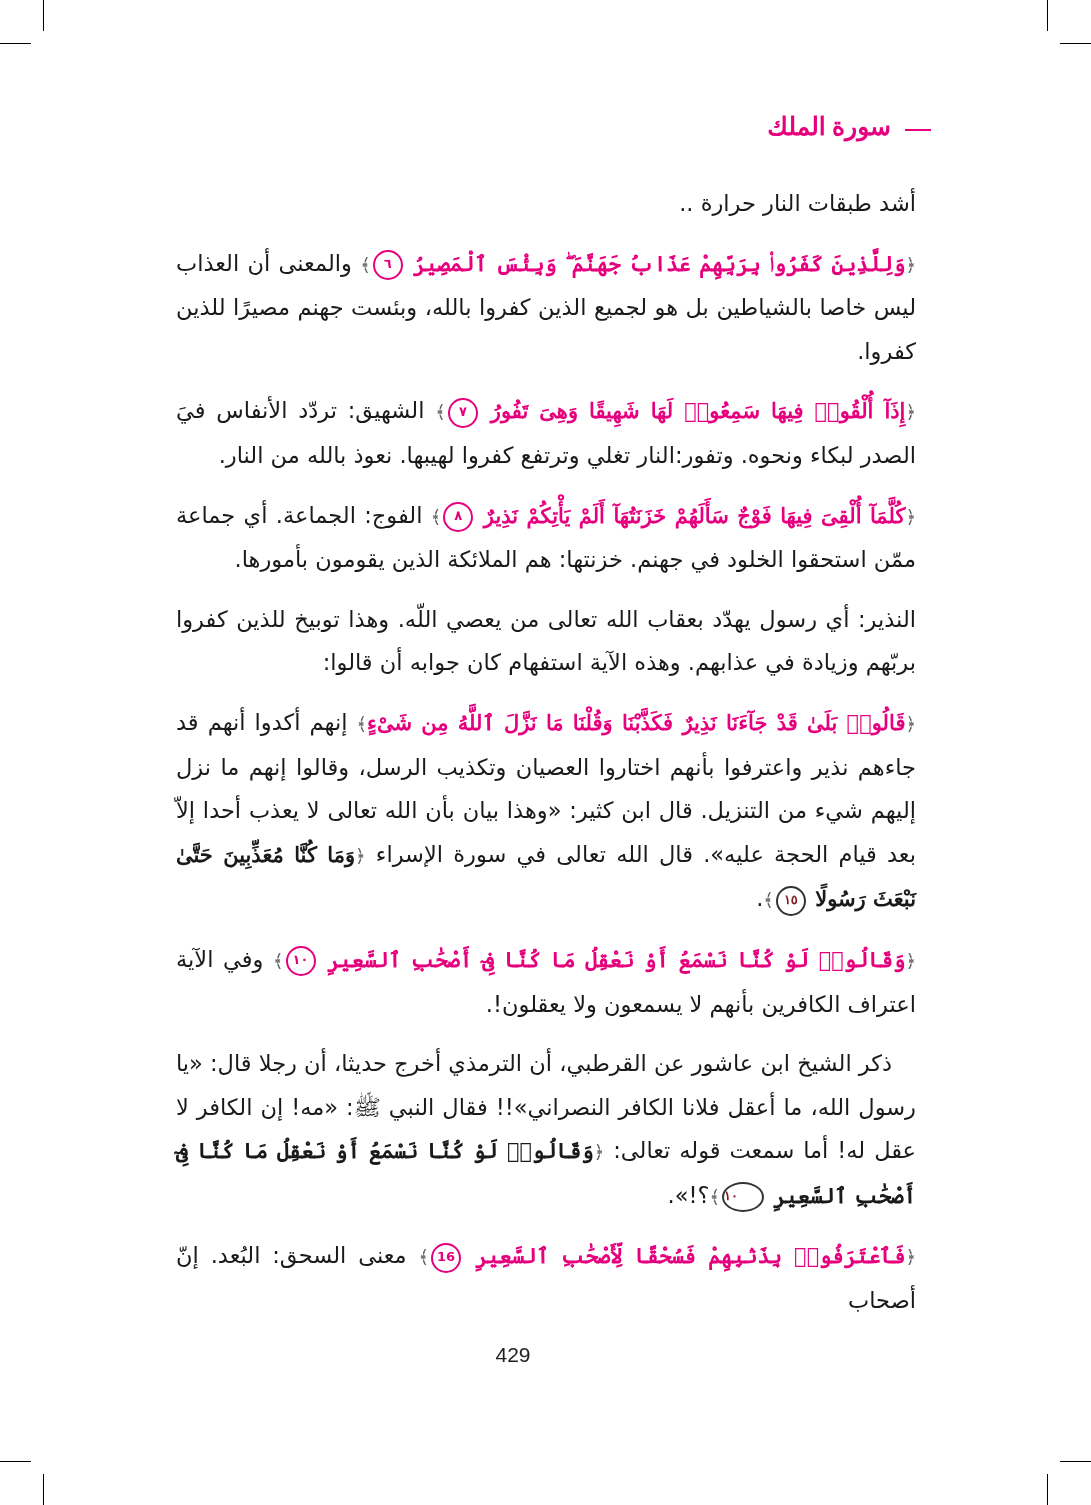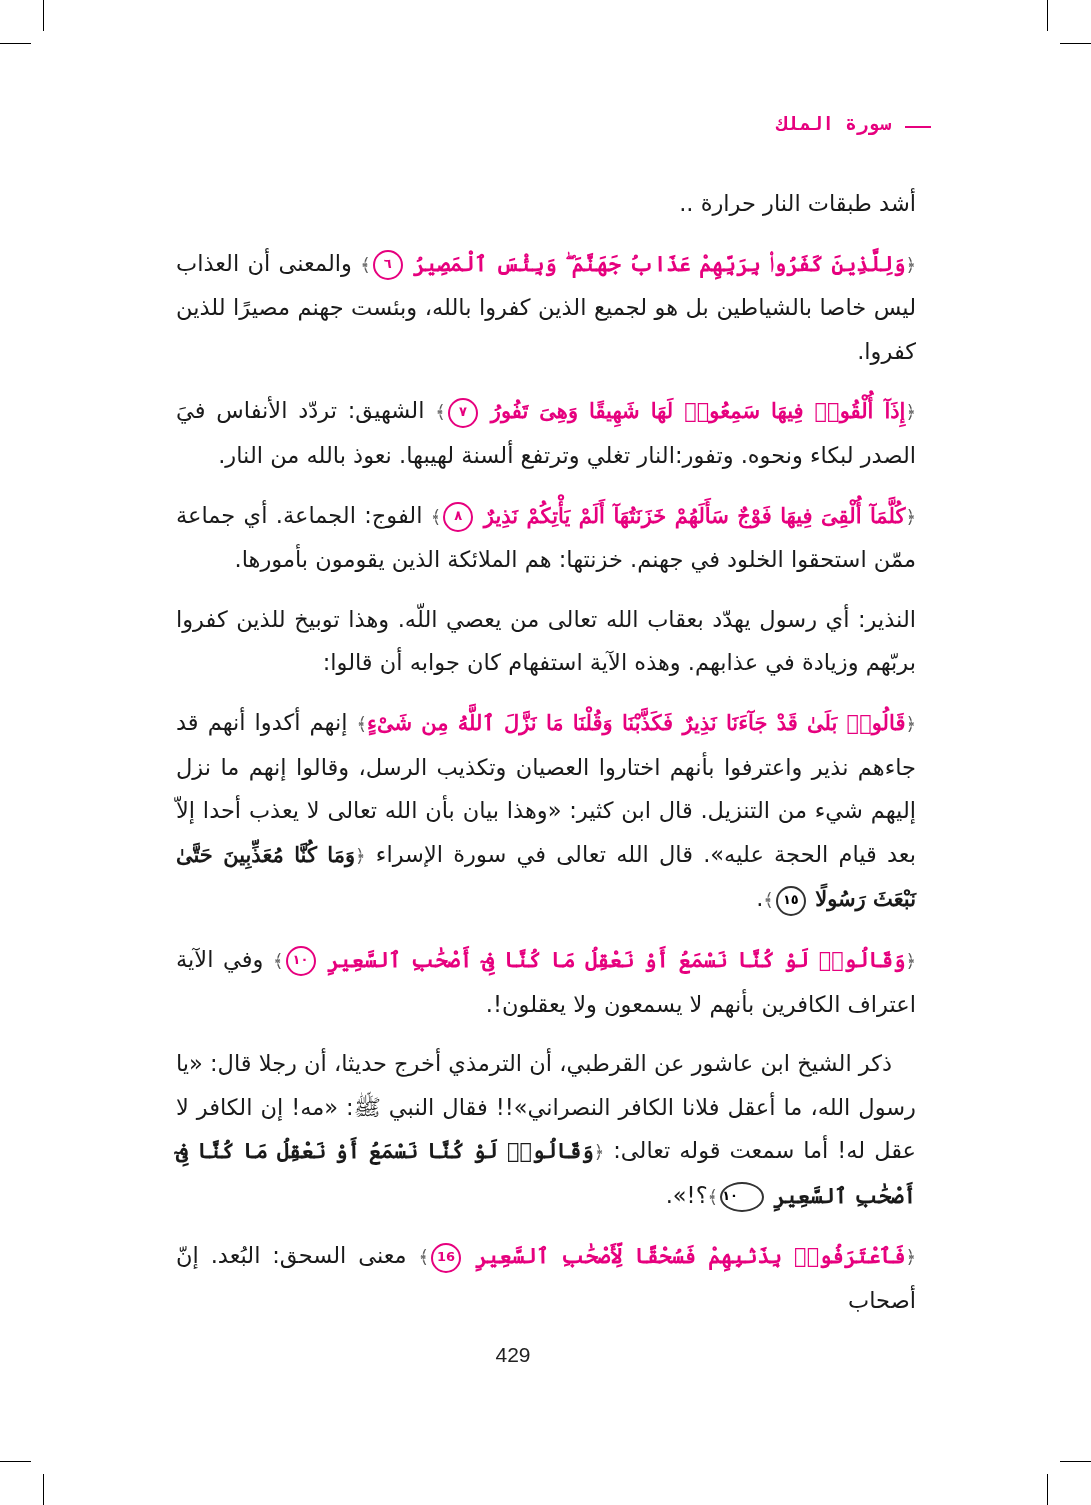--- a/index.html
+++ b/index.html
@@ -11,22 +11,22 @@
       font-family: "DejaVu Sans", sans-serif;
       color: #1a1a1a;
     }
     .crop { position: absolute; background: #000; }
     .header {
       position: absolute; top: 112px; right: 160px;
       display: flex; align-items: center; gap: 14px;
       direction: rtl;
     }
     .header .title {
-      color: #e6007e; font-size: 19px; font-weight: bold;
-      font-family: Liberation Mono, monospace;
+      color: #e6007e; font-size: 25px; font-weight: bold;
+      font-family: Liberation Serif, serif;
     }
     .header .rule { width: 26px; height: 2px; background: #e6007e; margin-top: 6px; }
     .content {
       position: absolute; top: 166px; left: 160px; width: 772px;
       direction: rtl; text-align: justify;
       font-size: 22.5px; line-height: 43.6px;
       font-family: "DejaVu Sans", sans-serif;
     }
     .content p { margin: 16px; }
     .content p.indent { text-indent: 24px; }
@@ -37,21 +37,21 @@
       font-size: 21px;
     }
     .bracket { color: #555; font-size: 18px; font-weight: normal; }
     .ayah-num {
       display: inline-block; min-width: 26px; height: 26px; line-height: 24px;
       border: 2px solid #e6007e; border-radius: 50%;
       color: #e6007e; font-size: 13px; text-align: center;
       vertical-align: middle; margin: 0 2px; font-family: "DejaVu Sans", sans-serif;
       font-weight: bold;
     }
-    .ayah-num.dark { border-color: #333; color: #000000; }
+    .ayah-num.dark { border-color: #333; color: #7f1d1d; font-family: Liberation Serif, serif; }
     .verse.dark { color: #1a1a1a; }
     .page-num {
       position: absolute; top: 1343px; left: 0; width: 1026px; text-align: center;
       font-family: "Liberation Sans", sans-serif; font-size: 21px; color: #222;
     }
   </style>
 </head>
 <body>
 
 <div class="crop" style="left:43px;top:0;width:1px;height:31px;"></div>
@@ -64,21 +64,21 @@
 <div class="crop" style="left:1047px;top:1474px;width:1px;height:31px;"></div>
 
 <div class="header">
   <span class="rule"></span>
   <span class="title">سورة الملك</span>
 </div>
 
 <div class="content" id="content">
     <p><span>أشد طبقات النار حرارة ..</span></p>
     <p><span class="verse"><span class="bracket">﴿</span><span>وَلِلَّذِينَ كَفَرُوا۟ بِرَبِّهِمْ عَذَابُ جَهَنَّمَ ۖ وَبِئْسَ ٱلْمَصِيرُ</span> <span class="ayah-num">٦</span><span class="bracket">﴾</span></span><span> والمعنى أن العذاب ليس خاصا بالشياطين بل هو لجميع الذين كفروا بالله، وبئست جهنم مصيرًا للذين كفروا.</span></p>
-    <p><span class="verse"><span class="bracket">﴿</span><span>إِذَآ أُلْقُوا۟ فِيهَا سَمِعُوا۟ لَهَا شَهِيقًا وَهِىَ تَفُورُ</span> <span class="ayah-num">٧</span><span class="bracket">﴾</span></span><span> الشهيق: تردّد الأنفاس فيَ الصدر لبكاء ونحوه. وتفور:النار تغلي وترتفع ألسنة لهيبها. نعوذ بالله من النار.</span></p>
+    <p><span class="verse"><span class="bracket">﴿</span><span>إِذَآ أُلْقُوا۟ فِيهَا سَمِعُوا۟ لَهَا شَهِيقًا وَهِىَ تَفُورُ</span> <span class="ayah-num">٧</span><span class="bracket">﴾</span></span><span> الشهيق: تردّد الأنفاس فيَ الصدر لبكاء ونحوه. وتفور:النار تغلي وترتفع كفروا لهيبها. نعوذ بالله من النار.</span></p>
     <p><span class="verse"><span class="bracket">﴿</span><span>كُلَّمَآ أُلْقِىَ فِيهَا فَوْجٌ سَأَلَهُمْ خَزَنَتُهَآ أَلَمْ يَأْتِكُمْ نَذِيرٌ</span> <span class="ayah-num">٨</span><span class="bracket">﴾</span></span><span> الفوج: الجماعة. أي جماعة ممّن استحقوا الخلود في جهنم. خزنتها: هم الملائكة الذين يقومون بأمورها.</span></p>
     <p><span>النذير: أي رسول يهدّد بعقاب الله تعالى من يعصي اللّه. وهذا توبيخ للذين كفروا بربّهم وزيادة في عذابهم. وهذه الآية استفهام كان جوابه أن قالوا:</span></p>
     <p><span class="verse"><span class="bracket">﴿</span><span>قَالُوا۟ بَلَىٰ قَدْ جَآءَنَا نَذِيرٌ فَكَذَّبْنَا وَقُلْنَا مَا نَزَّلَ ٱللَّهُ مِن شَىْءٍ</span><span class="bracket">﴾</span></span><span> إنهم أكدوا أنهم قد جاءهم نذير واعترفوا بأنهم اختاروا العصيان وتكذيب الرسل، وقالوا إنهم ما نزل إليهم شيء من التنزيل. قال ابن كثير: «وهذا بيان بأن الله تعالى لا يعذب أحدا إلاّ بعد قيام الحجة عليه». قال الله تعالى في سورة الإسراء </span><span class="verse dark"><span class="bracket">﴿</span><span>وَمَا كُنَّا مُعَذِّبِينَ حَتَّىٰ نَبْعَثَ رَسُولًا</span> <span class="ayah-num dark">١٥</span><span class="bracket">﴾</span></span><span>.</span></p>
     <p><span class="verse"><span class="bracket">﴿</span><span>وَقَالُوا۟ لَوْ كُنَّا نَسْمَعُ أَوْ نَعْقِلُ مَا كُنَّا فِىٓ أَصْحَٰبِ ٱلسَّعِيرِ</span> <span class="ayah-num">١٠</span><span class="bracket">﴾</span></span><span> وفي الآية اعتراف الكافرين بأنهم لا يسمعون ولا يعقلون!.</span></p>
     <p class="indent"><span>ذكر الشيخ ابن عاشور عن القرطبي، أن الترمذي أخرج حديثا، أن رجلا قال: «يا رسول الله، ما أعقل فلانا الكافر النصراني»!! فقال النبي ﷺ: «مه! إن الكافر لا عقل له! أما سمعت قوله تعالى: </span><span class="verse dark"><span class="bracket">﴿</span><span>وَقَالُوا۟ لَوْ كُنَّا نَسْمَعُ أَوْ نَعْقِلُ مَا كُنَّا فِىٓ أَصْحَٰبِ ٱلسَّعِيرِ</span> <span class="ayah-num dark">١٠</span><span class="bracket">﴾</span></span><span>؟!».</span></p>
     <p><span class="verse"><span class="bracket">﴿</span><span>فَٱعْتَرَفُوا۟ بِذَنۢبِهِمْ فَسُحْقًا لِّأَصْحَٰبِ ٱلسَّعِيرِ</span> <span class="ayah-num">16</span><span class="bracket">﴾</span></span><span> معنى السحق: البُعد. إنّ أصحاب</span></p>
   </div>
 
 <div class="page-num">429</div>
 

